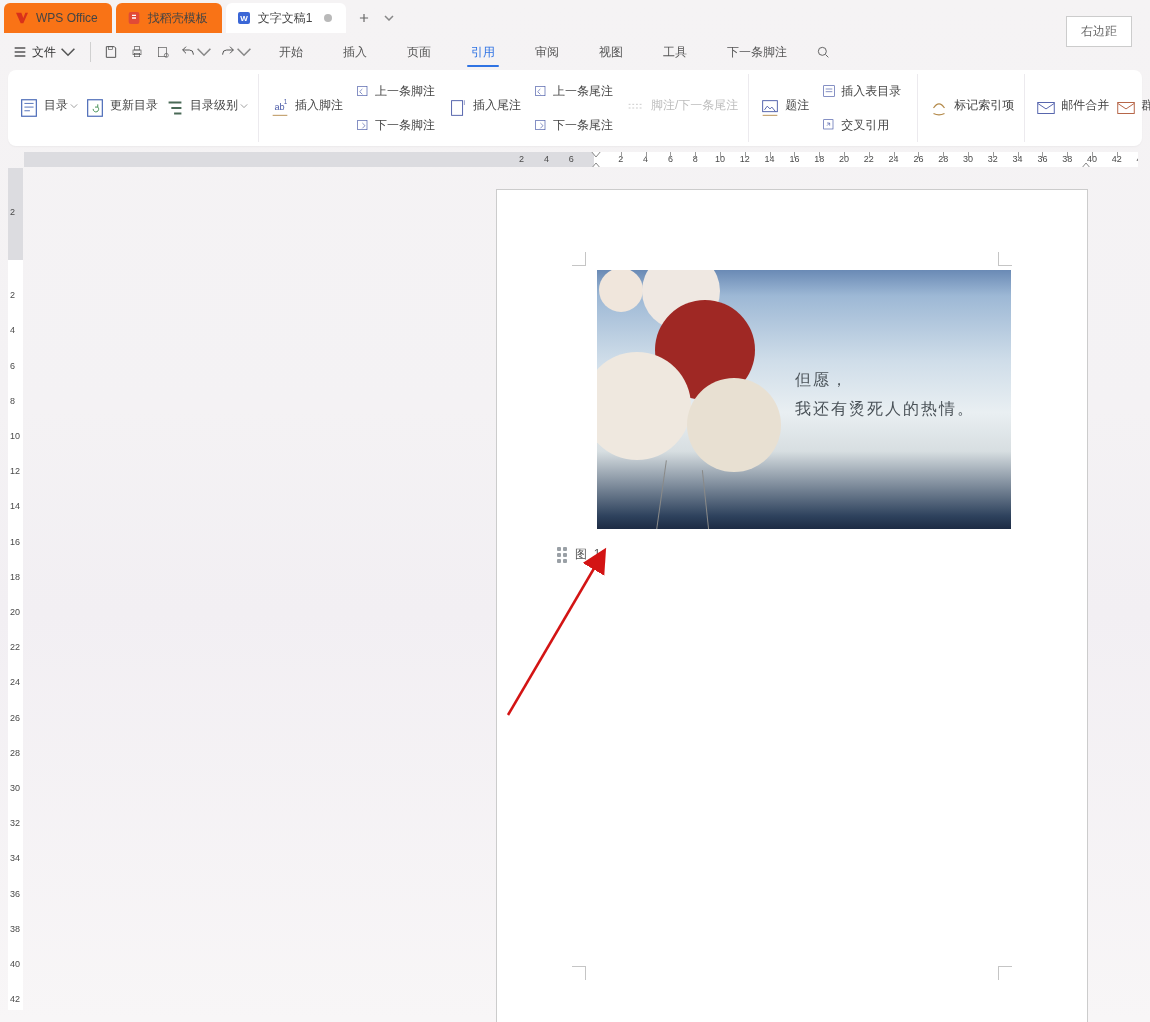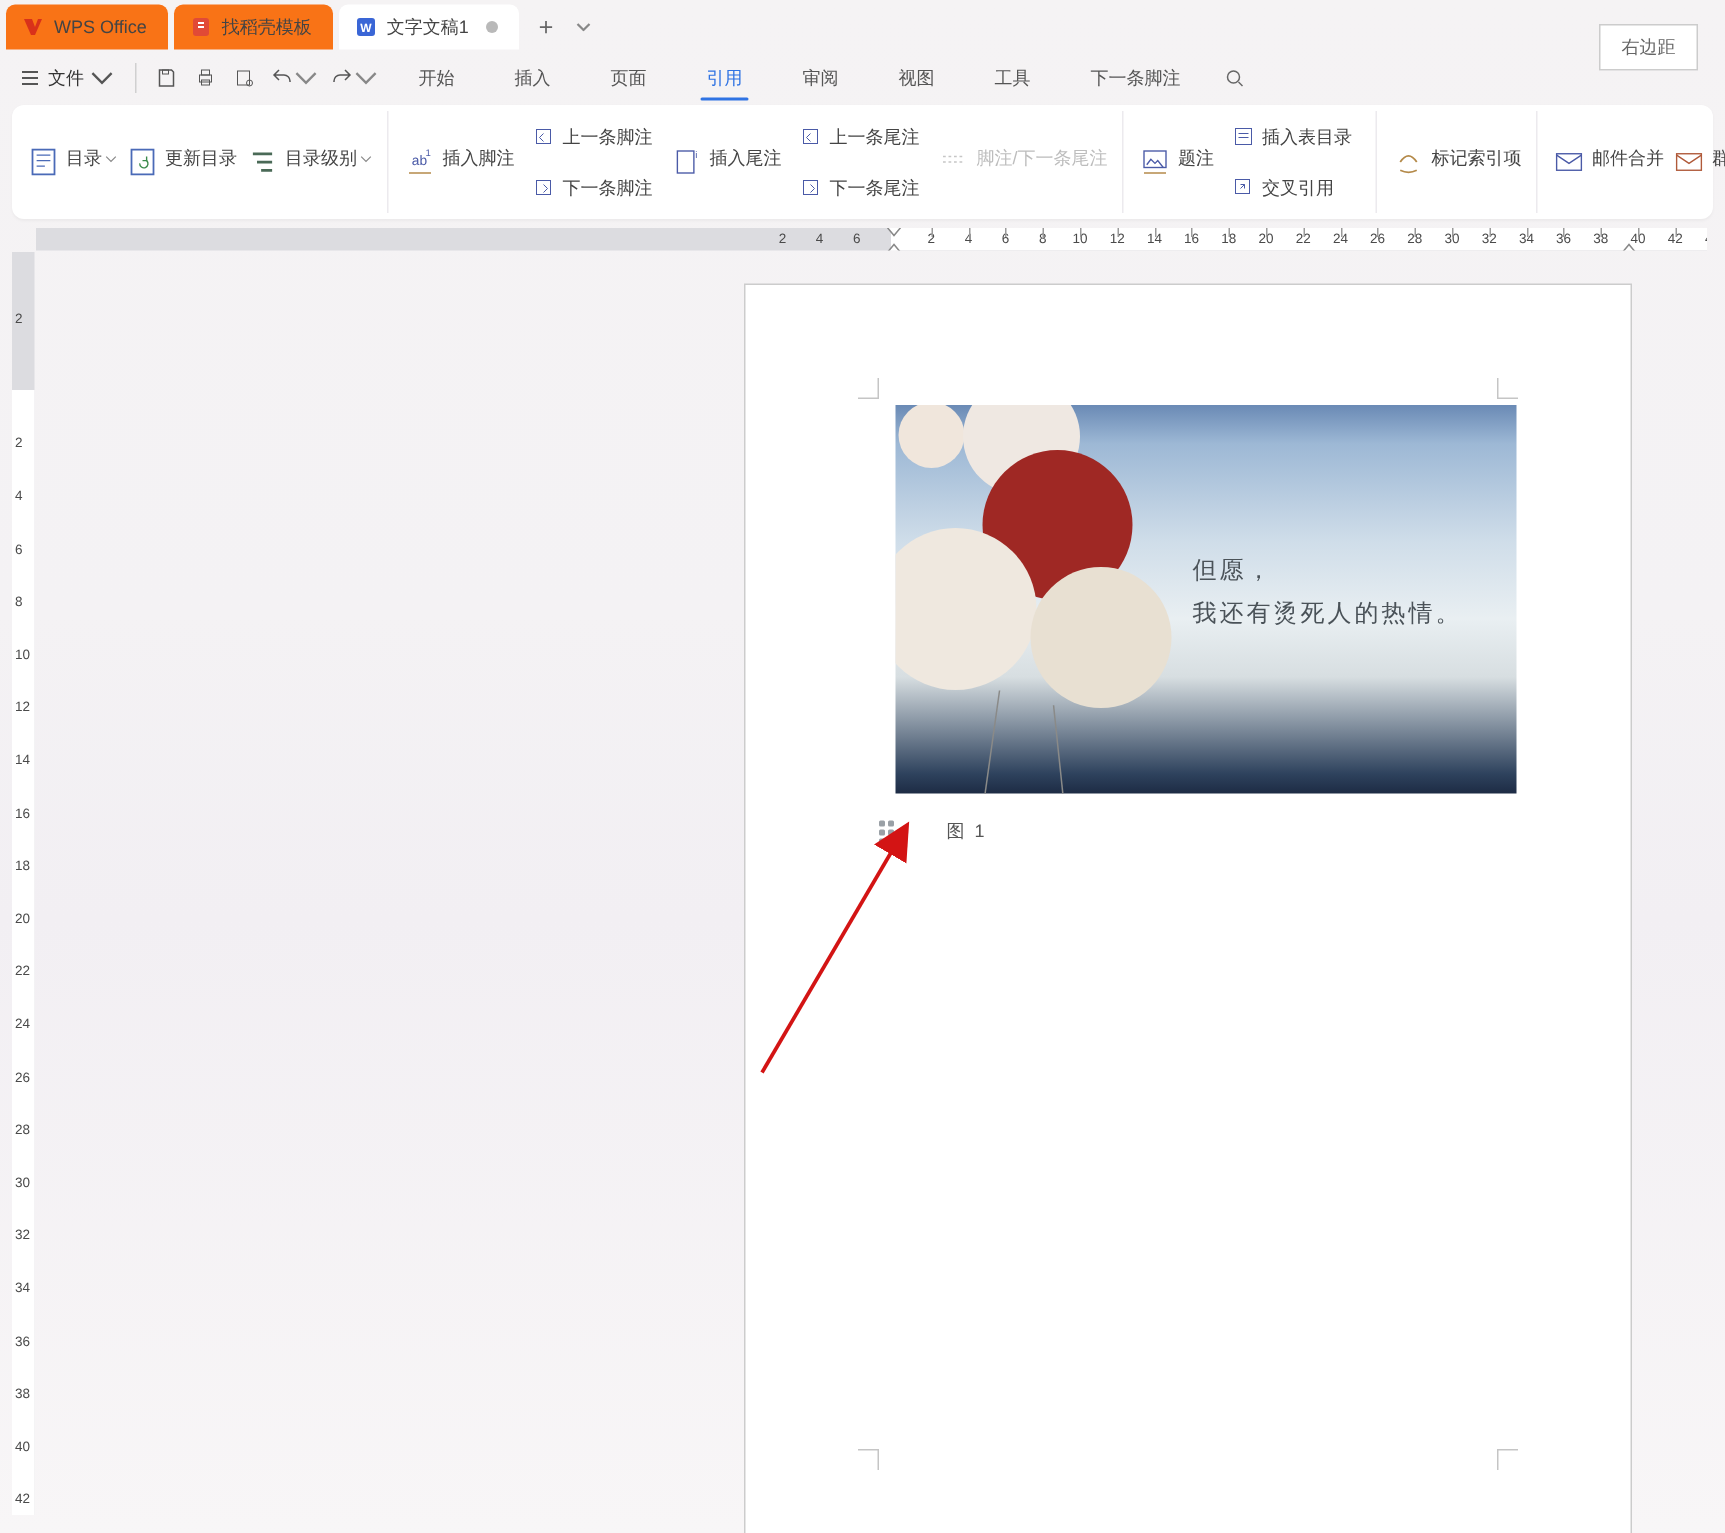--- a/index.html
+++ b/index.html
@@ -157,21 +157,21 @@
   .b5{width:44px;height:44px;left:2px; top:-2px;background:#f0e6dc;}
   .b2{width:100px;height:100px;left:58px;top:30px;background:#9f2824;}
   .b3{width:108px;height:108px;left:-14px;top:82px;background:#efe8df;}
   .b4{width:94px;height:94px;left:90px;top:108px;background:#e8e0d2;}
   .bstring{position:absolute;width:1px;background:#8a8a88;}
   
   .img-text{position:absolute;right:36px;top:100px;color:#4a5258;font-size:16px;text-align:left;font-family:"SimSun","Songti SC",serif;letter-spacing:2px;}
   .img-text .l2{margin-top:8px;}
   
   .caption-row{
-    position:absolute;left:89px;top:356px;display:flex;align-items:center;gap:35px;color:#555;font-size:12px;
+    position:absolute;left:60px;top:356px;display:flex;align-items:center;gap:8px;color:#555;font-size:12px;
   }
   .drag-handle{width:10px;height:16px;display:grid;grid-template-columns:4px 4px;grid-template-rows:4px 4px 4px;gap:2px;}
   .drag-handle span{background:#9aa0a6;border-radius:1px;}
   
   .arrow-annot{position:absolute;left:478px;top:555px;pointer-events:none;}
   .arrow-annot svg{overflow:visible;}
 </style>
 </head>
 <body>
 

